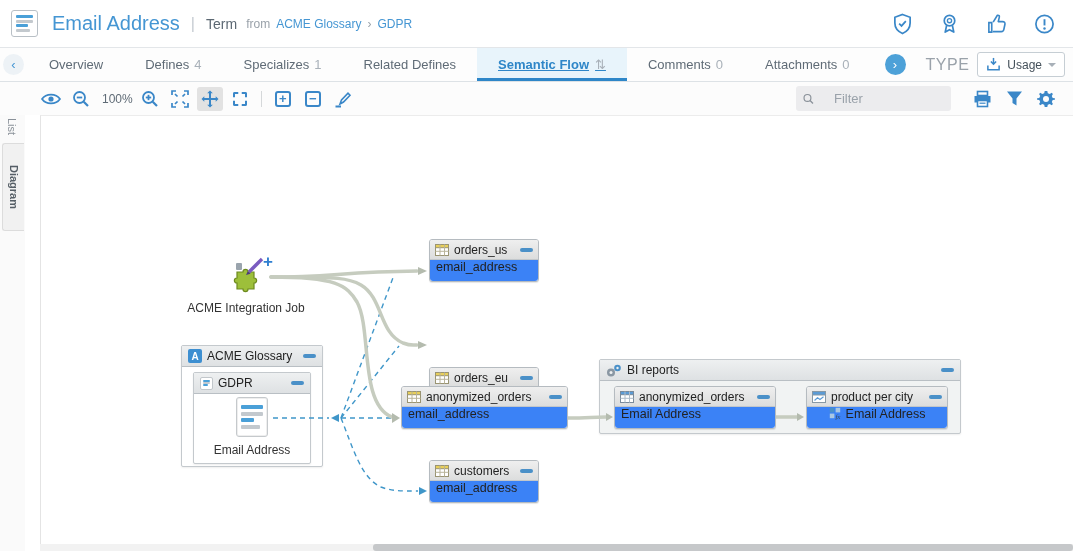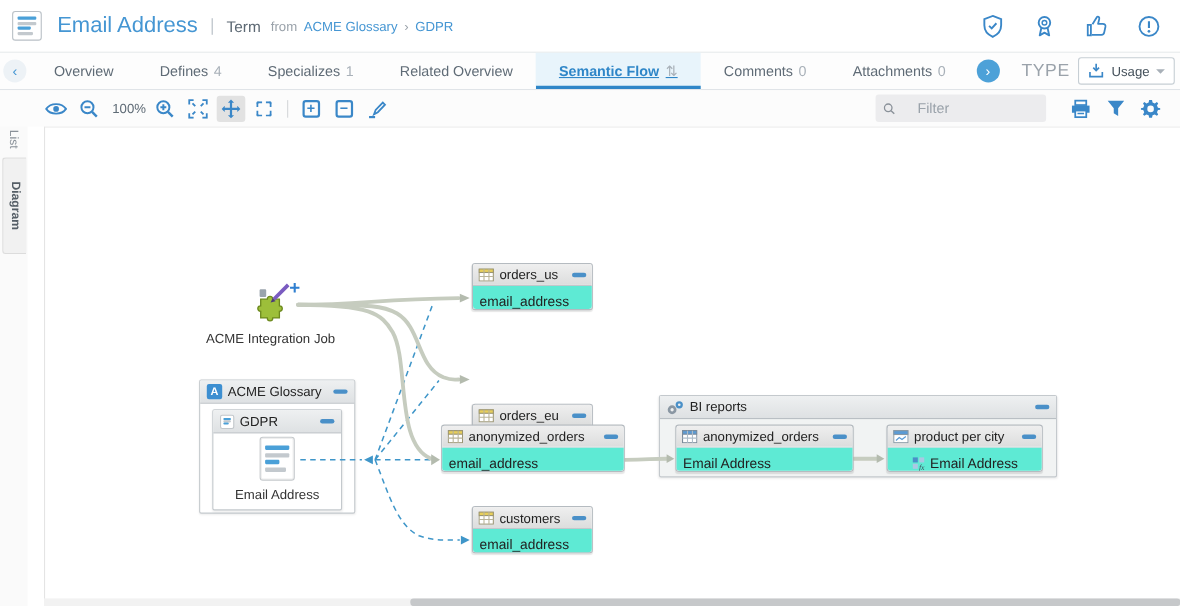--- a/index.html
+++ b/index.html
@@ -83,22 +83,22 @@
   .container-box { border:1px solid #c4c9cd; border-radius:2px; z-index:1;
     box-shadow:0 1px 2px rgba(0,0,0,0.07); }
   .container-hdr { height:21px; background:linear-gradient(#eef0f1,#dee1e3); border-bottom:1px solid #b9bfc4;
     display:flex; align-items:center; padding:0 6px; gap:5px; font-size:12px; color:#222; }
   .minus-btn { margin-left:auto; width:13px; height:4px; background:#4a90c8; border-radius:2px; cursor:pointer; }
   .tnode { background:#fff; border:1px solid #b5bbc0; border-radius:3px; z-index:3;
     box-shadow:0 1px 1px rgba(0,0,0,0.1); }
   .tnode-h { height:20px; background:linear-gradient(#efefef,#dcdddd); border-bottom:1px solid #c2c7cb;
     border-radius:2px 2px 0 0; display:flex; align-items:center; padding:0 5px; gap:5px;
     font-size:12px; color:#222; }
-  .tnode-row { height:21px; display:flex; align-items:flex-end; padding:0 6px; gap:4px;
-    font-size:12.5px; color:#222; background:#5eead4; border-radius:0 0 3px 3px; }
+  .tnode-row { height:21px; display:flex; align-items:flex-start; padding:0 6px; gap:4px;
+    font-size:12.5px; color:#222; background:#3b82f6; border-radius:0 0 3px 3px; }
 
   .glossary-a { width:14px; height:14px; background:#3d8fd1; border-radius:2px; color:#fff;
     font-size:10px; font-weight:bold; display:flex; align-items:center; justify-content:center; }
   .doc-icon { background:#fff; border:1px solid #c2c7cb; border-radius:2px;
     display:flex; flex-direction:column; justify-content:space-evenly; padding:2px; }
   .doc-icon .dl { height:2px; border-radius:1px; }
   .doc-sm { width:13px; height:13px; }
   .doc-lg { width:32px; height:40px; border-radius:3px; padding:5px 4px; border-color:#c5c9cc;
     box-shadow:0 0 0 1px #eee inset; }
   .doc-lg .dl { height:4px; }
@@ -158,21 +158,21 @@
       </div>
     <div class="tab">
         <span>Defines</span>
         <span class="cnt">4</span>
       </div>
     <div class="tab">
         <span>Specializes</span>
         <span class="cnt">1</span>
       </div>
     <div class="tab">
-        <span>Related Overview</span>
+        <span>Related Defines</span>
       </div>
     <div class="tab active">
         <span>Semantic Flow</span>
         <span class="sortglyph">⇅</span>
       </div>
     <div class="tab">
         <span>Comments</span>
         <span class="cnt">0</span>
       </div>
     <div class="tab">

